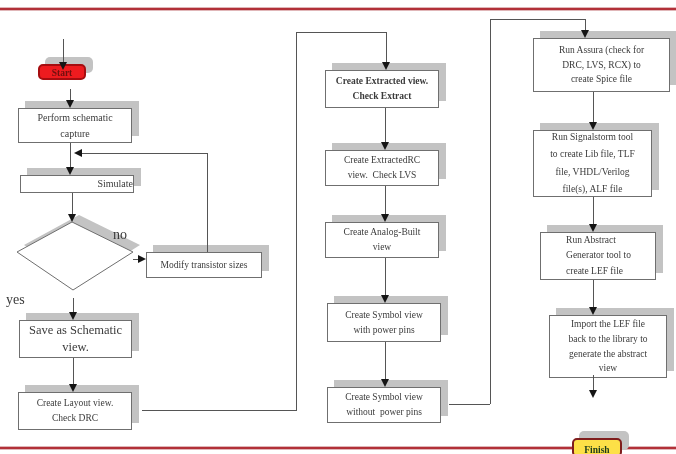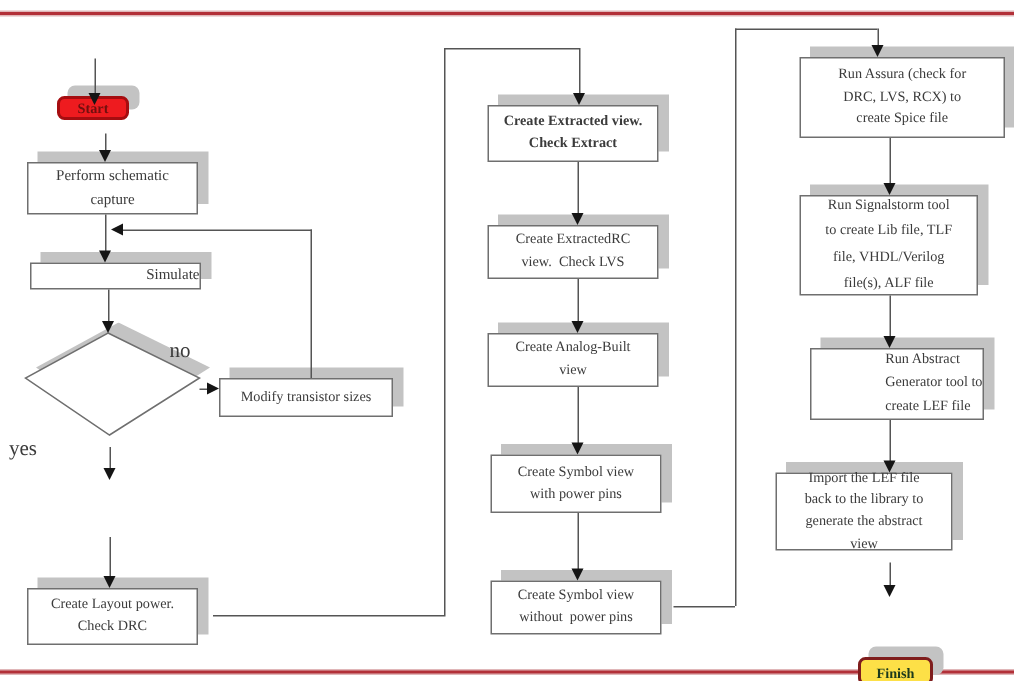--- a/index.html
+++ b/index.html
@@ -21,21 +21,21 @@
   }
   .start{background:#ee1b1f;border:2px solid #a60d10;color:#70100f;font-weight:bold;}
   .finish{background:#fde047;border:2px solid #7f1d1d;color:#1c3a1c;font-weight:bold;}
   .line{position:absolute;background:#555;}
   .lh{height:1px;} .lv{width:1px;}
   .arr-d{position:absolute;width:0;height:0;border-left:4px solid transparent;border-right:4px solid transparent;border-top:8px solid #151515;}
   .arr-l{position:absolute;width:0;height:0;border-top:4px solid transparent;border-bottom:4px solid transparent;border-right:8px solid #151515;}
   .arr-r{position:absolute;width:0;height:0;border-top:4px solid transparent;border-bottom:4px solid transparent;border-left:8px solid #151515;}
   .lbl{position:absolute;font-size:14px;color:#3b3b3b;}
   .big{font-size:12.5px;line-height:1.4;}
-  .leftalign{justify-content:flex-end;text-align:left;padding-left:1px;line-height:1.65;}
+  .leftalign{justify-content:center;text-align:left;padding-left:1px;line-height:1.65;}
   .tall{line-height:1.8;}
   .diamond-wrap{position:absolute;left:8px;top:215px;width:133px;height:90px;}
   .diamond-text{
     position:absolute;left:28px;top:16px;width:78px;height:60px;
     display:flex;align-items:center;justify-content:center;text-align:center;
     font-size:8.5px;line-height:1.2;white-space:pre-wrap;
   }
   .watermark{
     position:absolute;right:8px;bottom:5px;
     font-family:"Liberation Sans","DejaVu Sans",sans-serif;
@@ -71,23 +71,27 @@
     </svg>
   </div>
 
   <div class="lbl" style="left:113px;top:227px;">no</div>
   <div class="lbl" style="left:6px;top:292px;">yes</div>
 
   <div class="node" style="left:146px;top:252px;width:116px;height:26px;">
     <span>Modify transistor sizes</span>
   </div>
 
+  <div class="node big" style="left:19px;top:320px;width:113px;height:38px;">
+    <span>Save as Schematic
+view.</span>
+  </div>
 
   <div class="node" style="left:18px;top:392px;width:114px;height:38px;">
-    <span>Create Layout power.
+    <span>Create Layout view.
 Check DRC</span>
   </div>
 
   <div class="node" style="left:325px;top:70px;width:114px;height:38px;font-weight:bold;">
     <span>Create Extracted view.
 Check Extract</span>
   </div>
 
   <div class="node" style="left:325px;top:150px;width:114px;height:36px;">
     <span>Create ExtractedRC
@@ -121,21 +125,21 @@
 file, VHDL/Verilog
 file(s), ALF file</span>
   </div>
 
   <div class="node leftalign" style="left:540px;top:232px;width:116px;height:48px;">
     <span>Run Abstract
 Generator tool to
 create LEF file</span>
   </div>
 
-  <div class="node" style="left:517px;top:315px;width:118px;height:52px;">
+  <div class="node" style="left:549px;top:315px;width:118px;height:63px;">
     <span>Import the LEF file
 back to the library to
 generate the abstract
 view</span>
   </div>
 
   <div class="terminal finish" style="left:572px;top:398px;width:50px;height:19px;">
     <span>Finish</span>
   </div>
 

